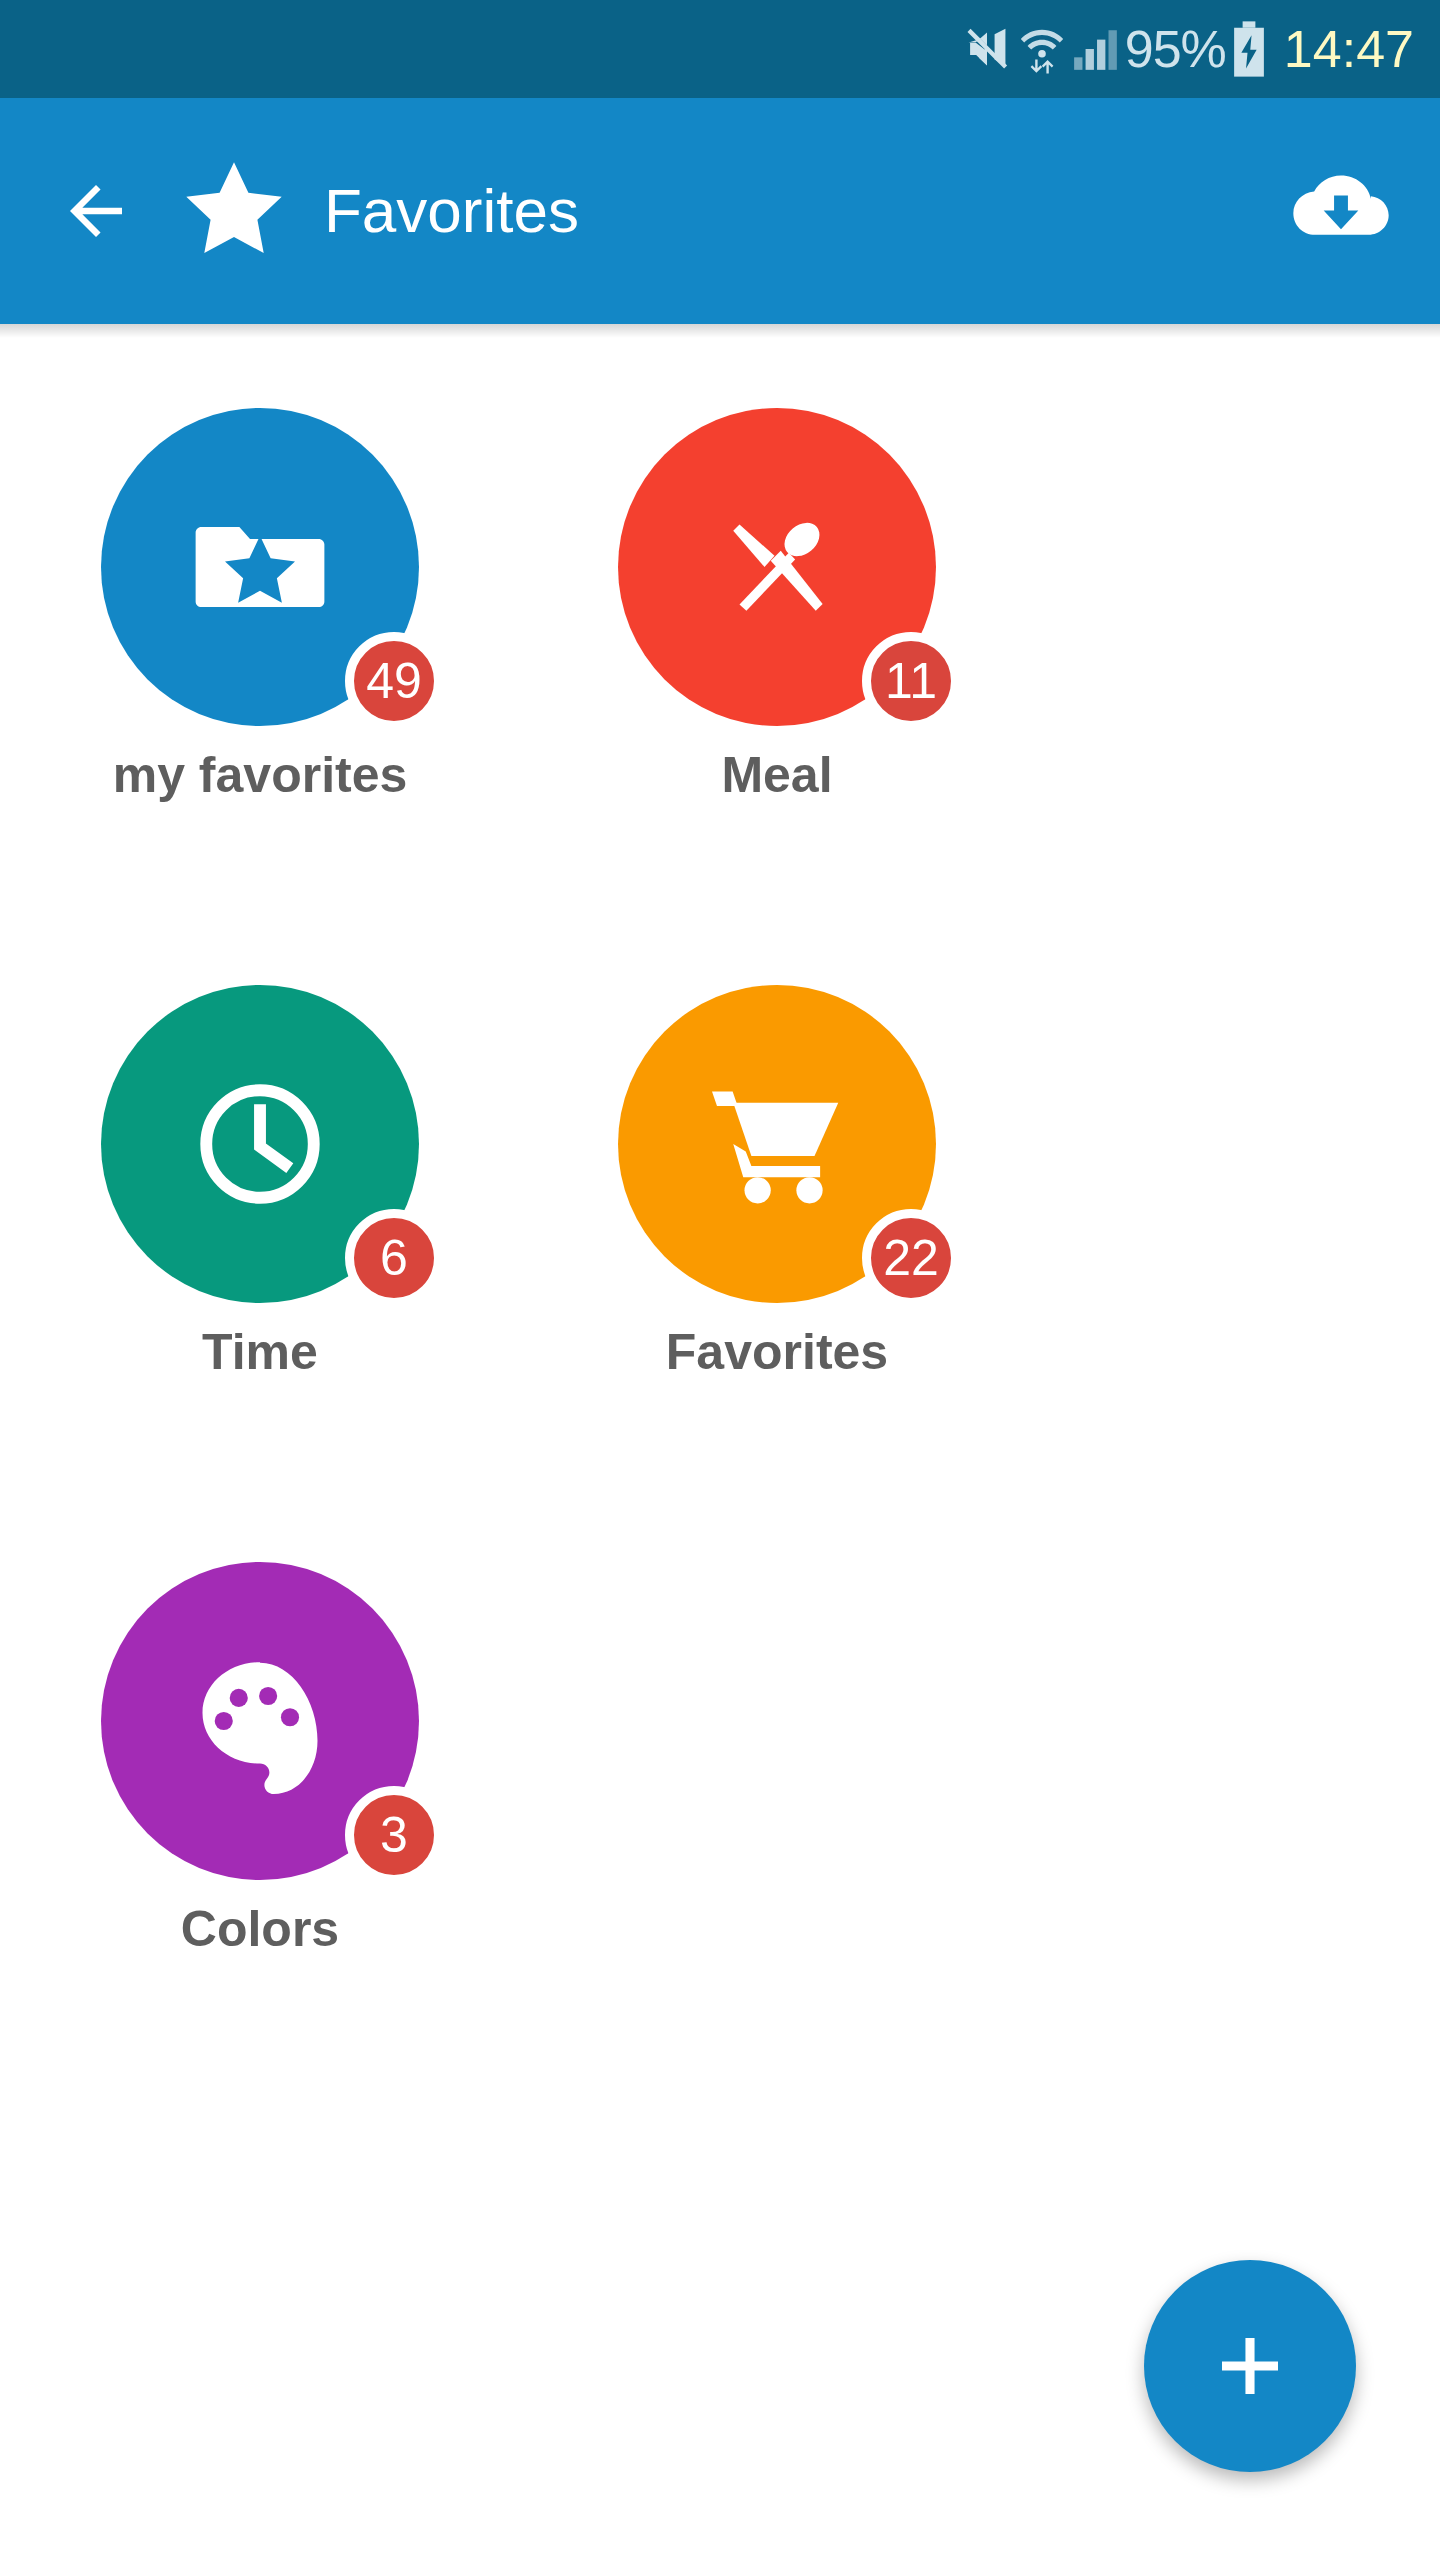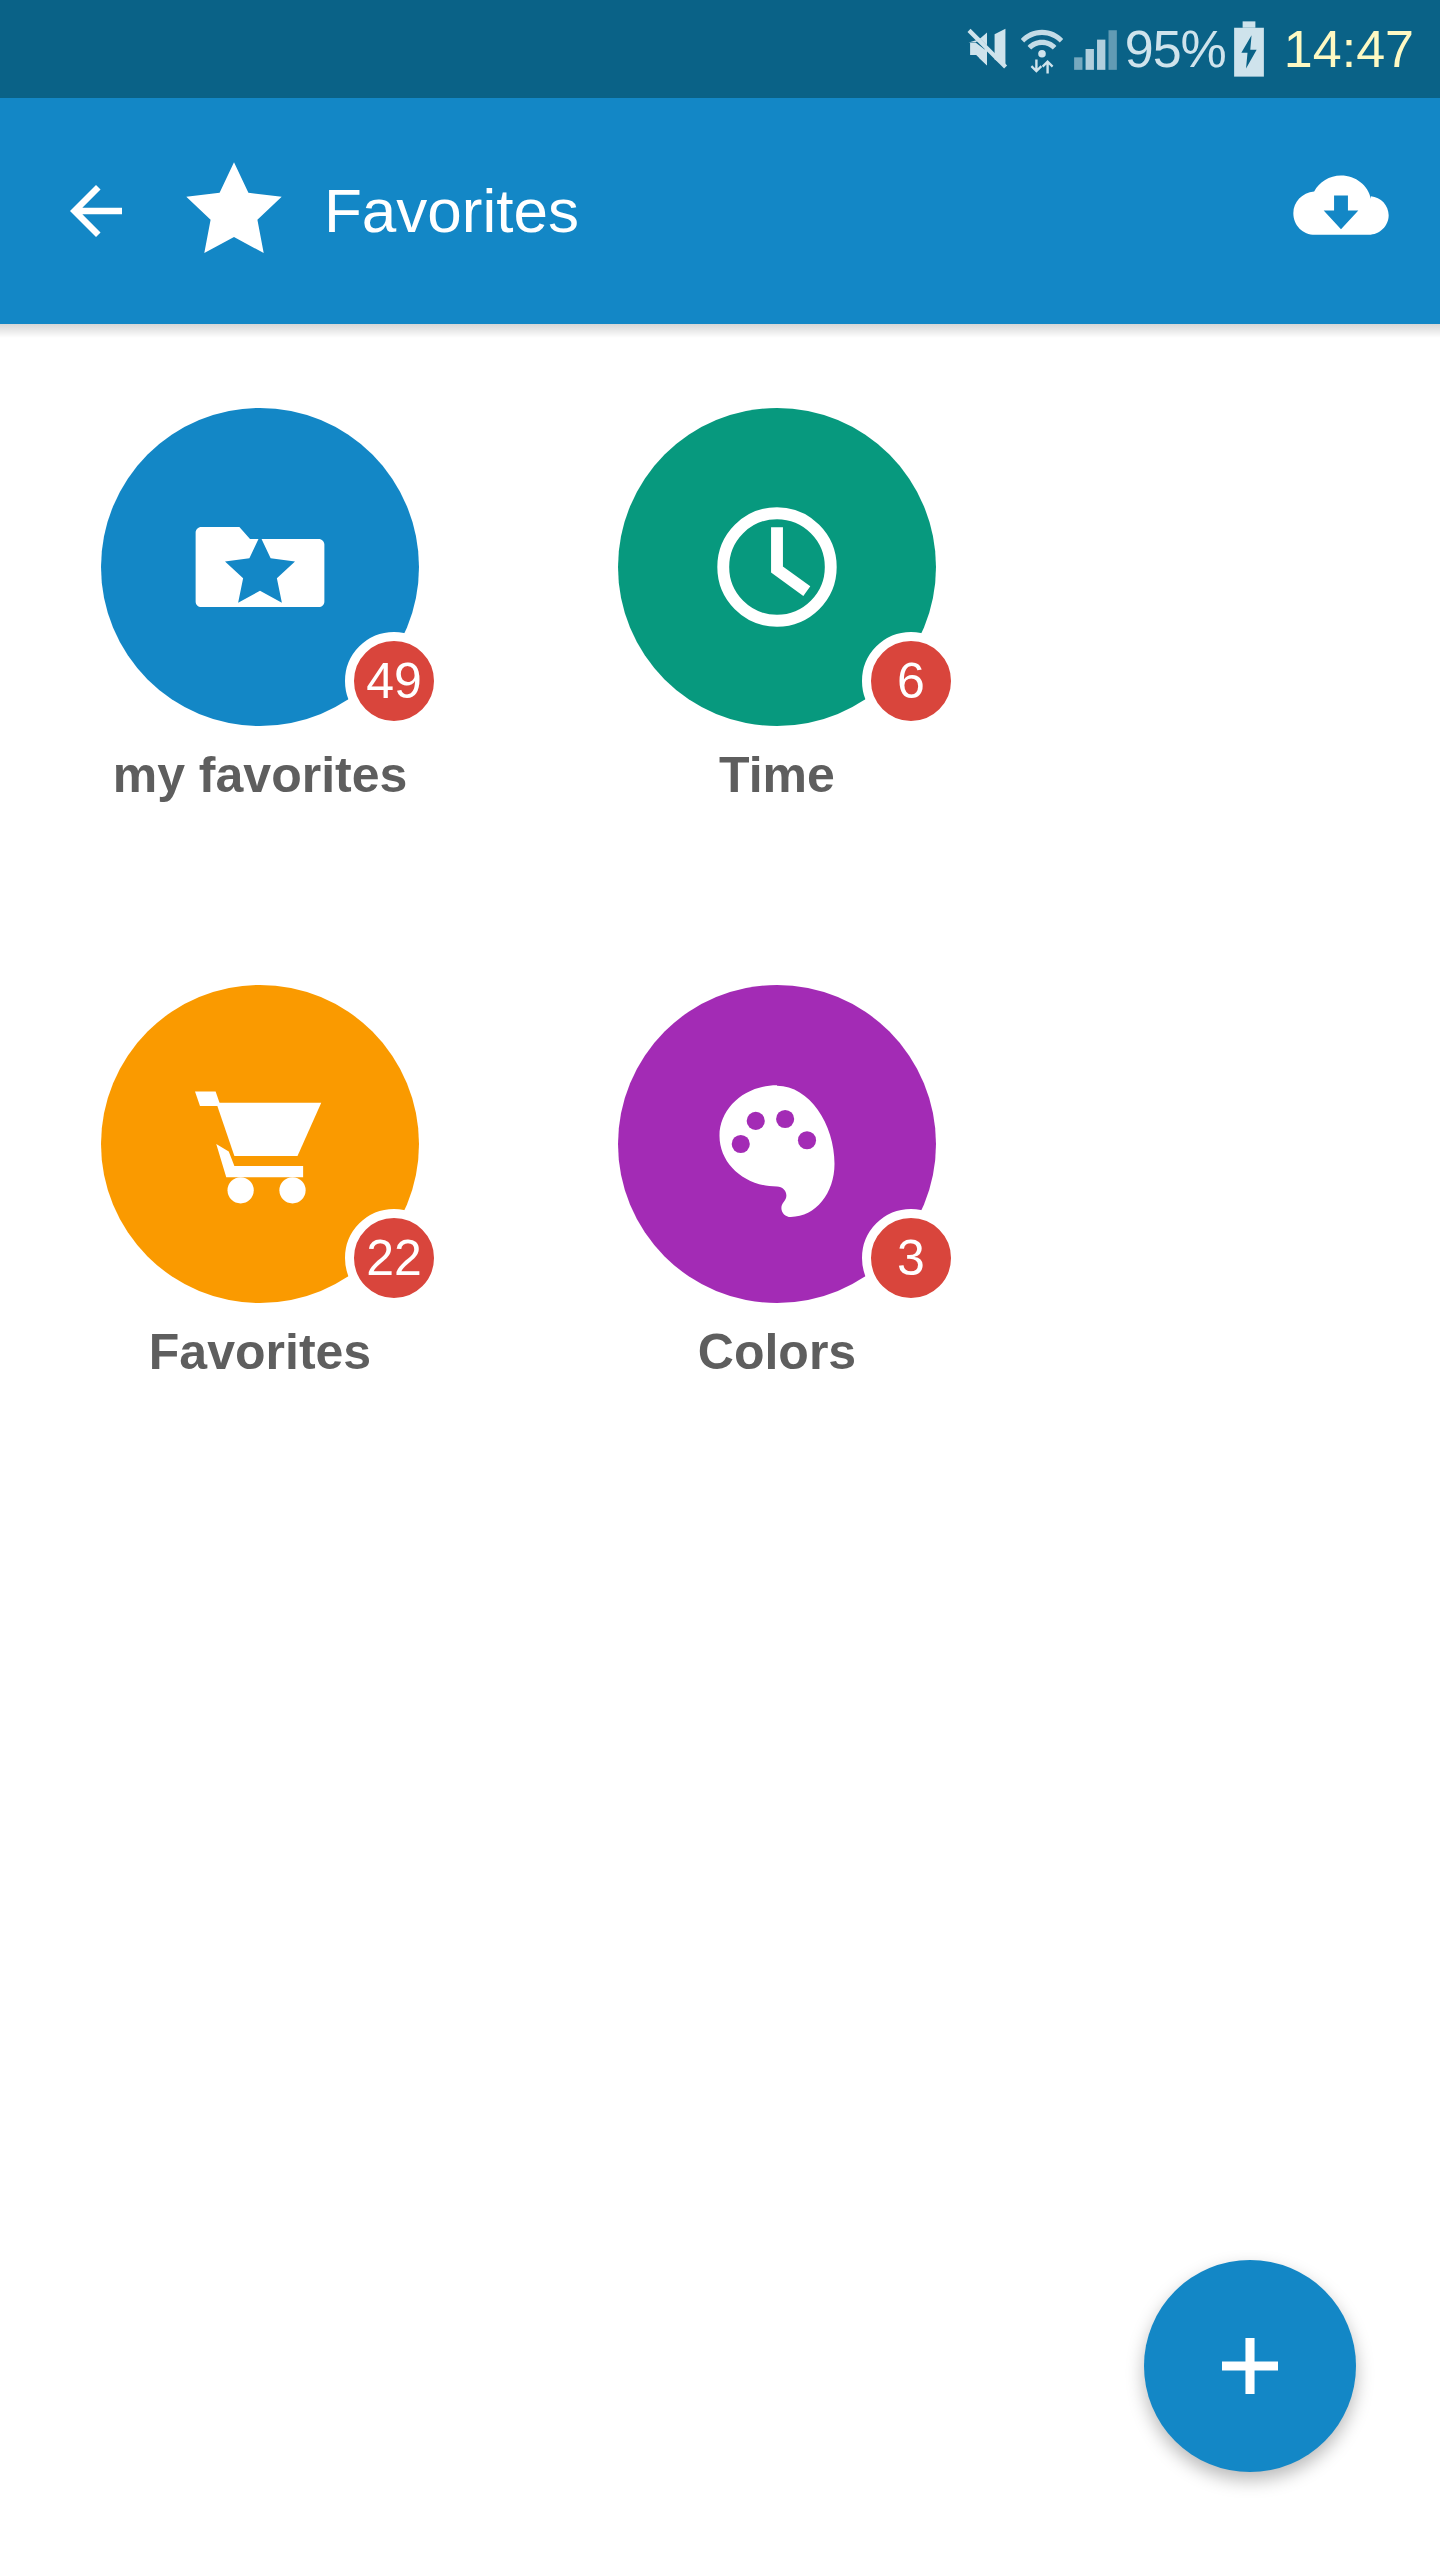--- a/index.html
+++ b/index.html
@@ -264,20 +264,36 @@
           <svg width="150" height="150" viewBox="0 0 24 24">
             <path d="M2.6 5.6h6.1l1.7 1.9h11.0c0.5 0 0.9 0.4 0.9 0.9v9.1c0 0.5-0.4 0.9-0.9 0.9H2.6c-0.5 0-0.9-0.4-0.9-0.9V6.5c0-0.5 0.4-0.9 0.9-0.9z" fill="#ffffff"></path>
             <path d="M12 7.0 L13.7 10.6 L17.6 11.1 L14.7 13.8 L15.5 17.7 L12 15.8 L8.5 17.7 L9.3 13.8 L6.4 11.1 L10.3 10.6 z" fill="#1387c6"></path>
           </svg>
         </div>
         <div class="badge">49</div>
       </div>
       <div class="cell-label">my favorites</div>
     </div>
 
+    <div class="grid-cell">
+      <div class="circle-wrap">
+        <div class="category-circle" style="background:#f4402f;">
+          <svg width="150" height="150" viewBox="0 0 24 24">
+            <g fill="#ffffff">
+              <path d="M6.0 5.2 L5.0 6.2 L10.0 12.0 L11.6 10.2 z"></path>
+              <path d="M11.0 11.0 L18.2 19.0 L19.3 17.9 L12.6 9.4 z"></path>
+              <ellipse cx="16.0" cy="7.6" rx="3.1" ry="2.3" transform="rotate(-40 16 7.6)"></ellipse>
+              <path d="M13.9 9.7 L6.0 18.0 L7.1 19.0 L14.9 10.8 z"></path>
+            </g>
+          </svg>
+        </div>
+        <div class="badge">11</div>
+      </div>
+      <div class="cell-label">Meal</div>
+    </div>
 
     <div class="grid-cell">
       <div class="circle-wrap">
         <div class="category-circle" style="background:#07997e;">
           <svg width="150" height="150" viewBox="0 0 24 24">
             <circle cx="12" cy="12" r="8.6" fill="none" stroke="#ffffff" stroke-width="1.9"></circle>
             <path d="M12 6.6 v5.8 l4.0 2.9" fill="none" stroke="#ffffff" stroke-width="1.9" stroke-linecap="square"></path>
           </svg>
         </div>
         <div class="badge">6</div>

